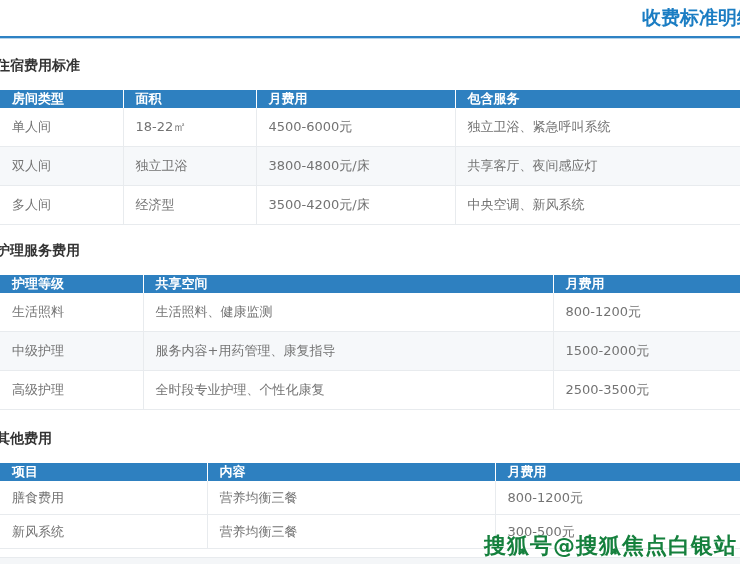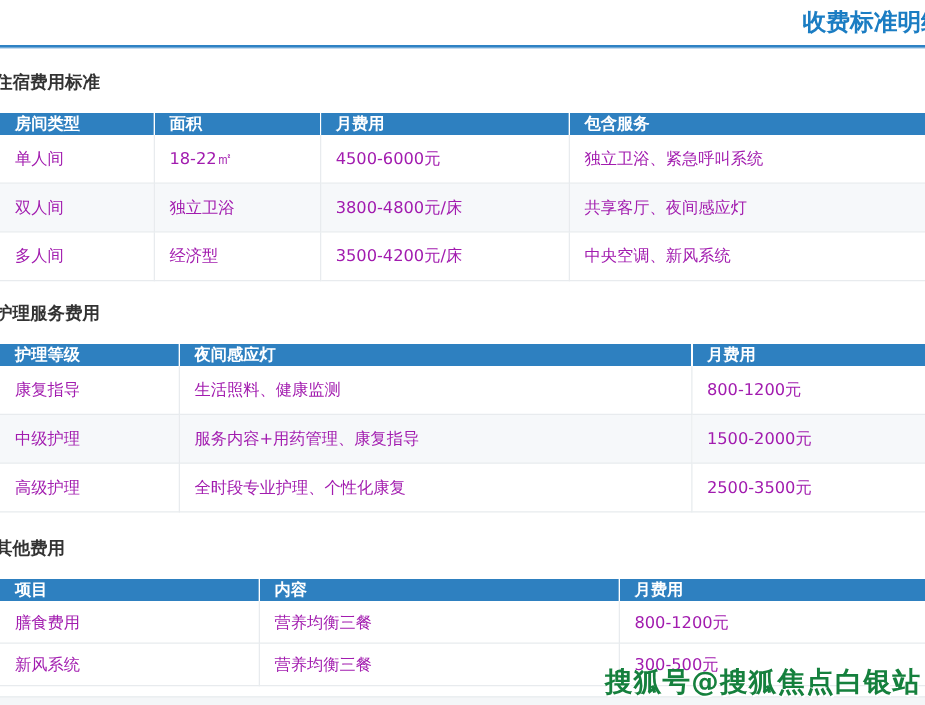--- a/index.html
+++ b/index.html
@@ -21,21 +21,21 @@
   table{position:absolute;left:0;border-collapse:collapse;table-layout:fixed;width:762px;}
   #table-0{top:90px;}
   #table-1{top:275px;}
   #table-2{top:463px;}
 
   thead th{background:#2e80c0;color:#ffffff;font-weight:bold;font-size:13px;
            text-align:left;padding:0 0 0 12px;height:16px;
            border-right:1px solid rgba(255,255,255,.55);white-space:nowrap;overflow:hidden;}
   thead th:last-child{border-right:none;}
 
-  tbody td{font-size:13px;color:#a21caf;text-align:left;padding:0 0 0 12px;height:38px;
+  tbody td{font-size:13px;color:#737373;text-align:left;padding:0 0 0 12px;height:38px;
            background:#ffffff;border-bottom:1px solid #e8ebee;border-right:1px solid #e8ebee;
            white-space:nowrap;overflow:hidden;}
   tbody td:last-child{border-right:none;}
   .alt tbody tr:nth-child(even) td{background:#f6f8fa;}
   #table-2 tbody td{height:33px;}
 
   .partial-row{position:absolute;top:557px;left:0;width:740px;height:7px;
                background:#f4f6f8;border-top:1px solid #e8ebee;}
 
   .watermark{position:absolute;top:531px;right:3px;font-size:22px;font-weight:bold;
@@ -92,27 +92,27 @@
   <h2 class="section-heading" id="heading-1">护理服务费用</h2>
   <table class="alt" id="table-1">
       <colgroup>
         <col style="width: 143px;">
         <col style="width: 410px;">
         <col>
       </colgroup>
       <thead>
         <tr>
           <th>护理等级</th>
-          <th>夜间感应灯</th>
+          <th>共享空间</th>
           <th>月费用</th>
         </tr>
       </thead>
       <tbody>
         <tr>
-          <td>康复指导</td>
+          <td>生活照料</td>
           <td>生活照料、健康监测</td>
           <td>800-1200元</td>
         </tr>
         <tr>
           <td>中级护理</td>
           <td>服务内容+用药管理、康复指导</td>
           <td>1500-2000元</td>
         </tr>
         <tr>
           <td>高级护理</td>

